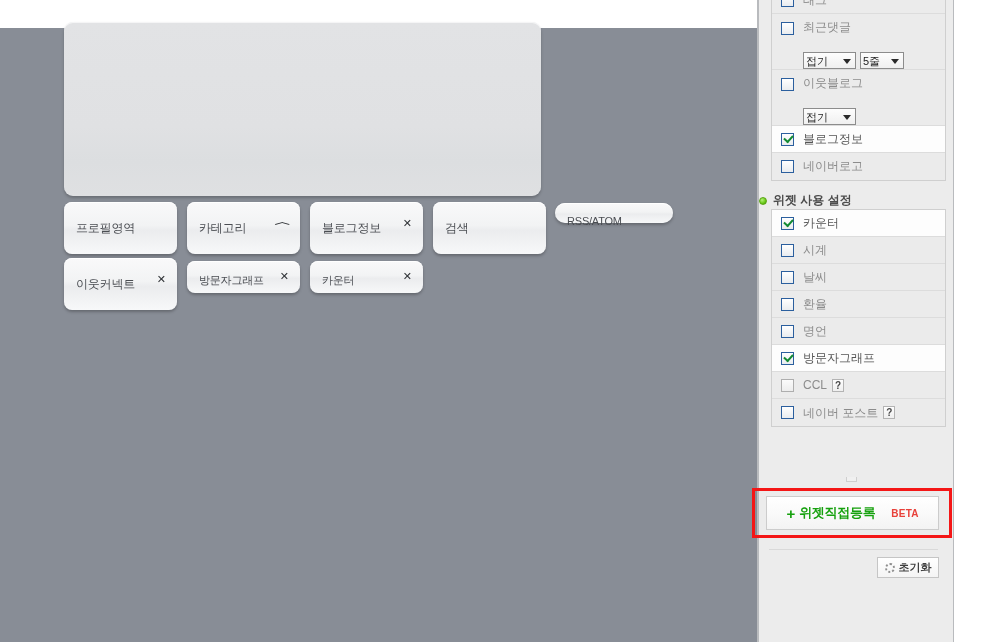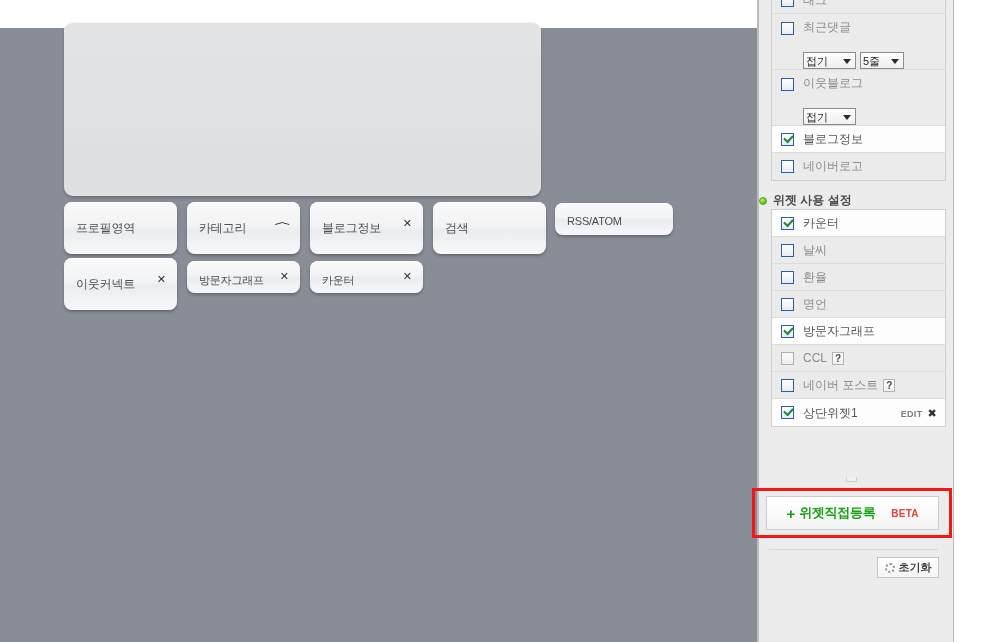--- a/index.html
+++ b/index.html
@@ -315,21 +315,21 @@
           <span class="wlabel">카테고리</span>
           <span class="wact chev">︿</span>
         </div>
         <div class="wbox" style="left: 310px; top: 174px; width: 113px; height: 52px;">
           <span class="wlabel">블로그정보</span>
           <span class="wact">✕</span>
         </div>
         <div class="wbox" style="left: 433px; top: 174px; width: 113px; height: 52px;">
           <span class="wlabel">검색</span>
         </div>
-        <div class="wbox short" style="left: 555px; top: 175px; width: 118px; height: 32px;">
+        <div class="wbox short" style="left: 555px; top: 175px; width: 118px; height: 20px; border-radius: 14px;">
           <span class="wlabel">RSS/ATOM</span>
         </div>
         <div class="wbox" style="left: 64px; top: 230px; width: 113px; height: 52px;">
           <span class="wlabel">이웃커넥트</span>
           <span class="wact">✕</span>
         </div>
         <div class="wbox short" style="left: 187px; top: 233px; width: 113px; height: 32px;">
           <span class="wlabel">방문자그래프</span>
           <span class="wact" style="top: 10px;">✕</span>
         </div>
@@ -386,20 +386,24 @@
       <span>위젯 사용 설정</span>
     </div>
 
     <div class="panel" id="widget-panel" style="left:12px; top:209px;">
         <div class="lrow on">
           <span class="cb ck"></span>
           <span class="lbl">카운터</span>
         </div>
         <div class="lrow">
           <span class="cb"></span>
+          <span class="lbl">시계</span>
+        </div>
+        <div class="lrow">
+          <span class="cb"></span>
           <span class="lbl">날씨</span>
         </div>
         <div class="lrow">
           <span class="cb"></span>
           <span class="lbl">환율</span>
         </div>
         <div class="lrow">
           <span class="cb"></span>
           <span class="lbl">명언</span>
         </div>
@@ -409,25 +413,20 @@
         </div>
         <div class="lrow">
           <span class="cb dis"></span>
           <span class="lbl">CCL</span>
           <span class="help">?</span>
         </div>
         <div class="lrow">
           <span class="cb"></span>
           <span class="lbl">네이버 포스트</span>
           <span class="help">?</span>
-        </div>
-        <div class="lrow on">
-          <span class="cb ck"></span>
-          <span class="lbl">상단위젯1</span>
-          <span class="rowact"><span>EDIT</span><span class="x">✖</span></span>
         </div>
       </div>
   </div>
 
   <div class="sidebar-edge"></div>
   <div class="page-right"></div>
 
   <div class="tiny-handle"></div>
 
   <div class="widget-add-wrap"></div>

